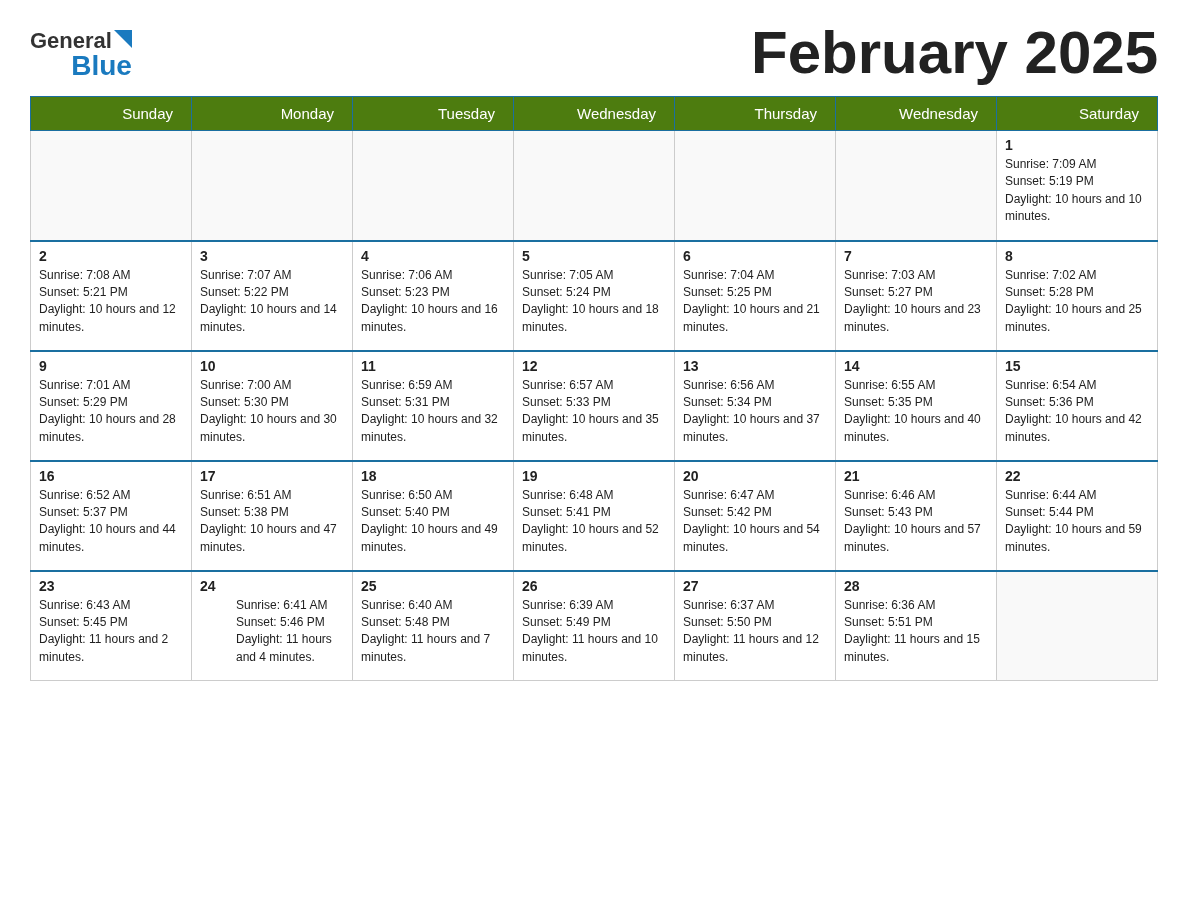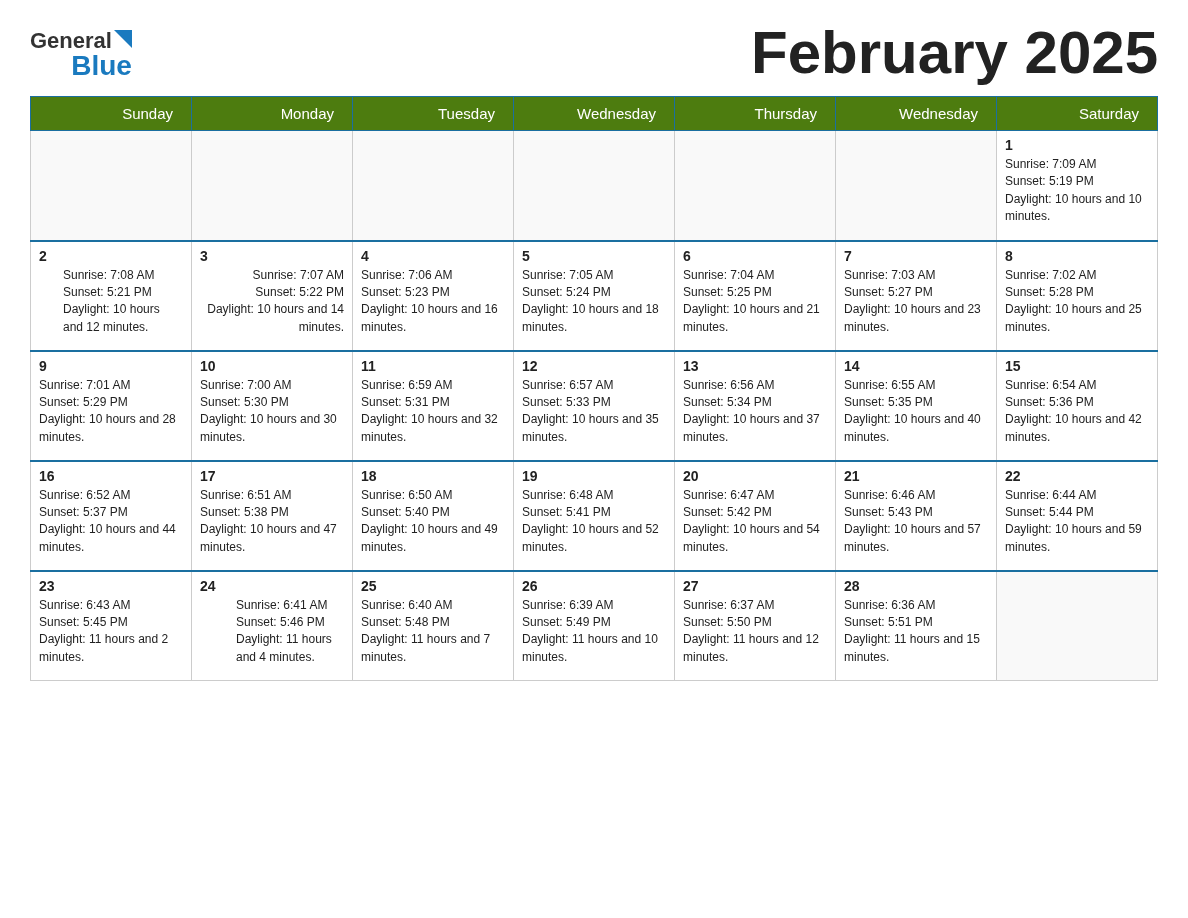--- a/index.html
+++ b/index.html
@@ -133,27 +133,27 @@
         <td>
           <span class="day-num">1</span>
           <div class="day-info" style="white-space: pre-line;">Sunrise: 7:09 AM
 Sunset: 5:19 PM
 Daylight: 10 hours and 10 minutes.</div>
         </td>
       </tr>
       <tr class="row-border">
         <td>
           <span class="day-num">2</span>
-          <div class="day-info" style="white-space: pre-line; margin-left: 24px;">Sunrise: 7:08 AM
+          <div class="day-info" style="white-space: pre-line;">Sunrise: 7:08 AM
 Sunset: 5:21 PM
 Daylight: 10 hours and 12 minutes.</div>
         </td>
         <td>
           <span class="day-num">3</span>
-          <div class="day-info" style="white-space: pre-line; text-align: right;">Sunrise: 7:07 AM
+          <div class="day-info" style="white-space: pre-line;">Sunrise: 7:07 AM
 Sunset: 5:22 PM
 Daylight: 10 hours and 14 minutes.</div>
         </td>
         <td>
           <span class="day-num">4</span>
           <div class="day-info" style="white-space: pre-line;">Sunrise: 7:06 AM
 Sunset: 5:23 PM
 Daylight: 10 hours and 16 minutes.</div>
         </td>
         <td>

